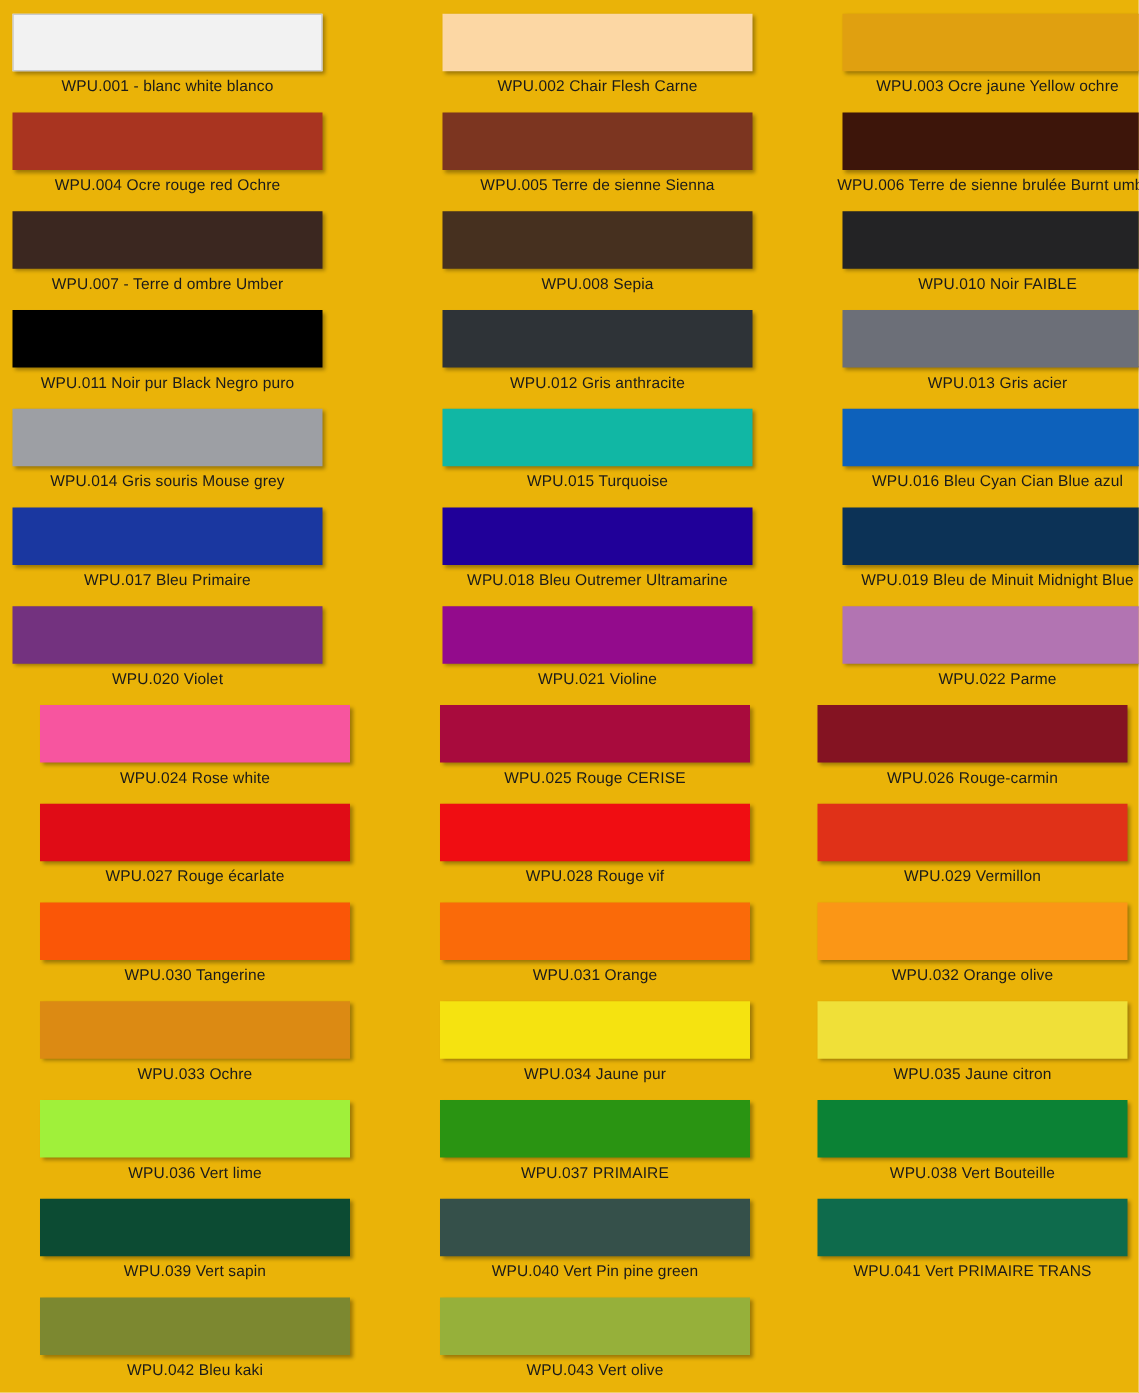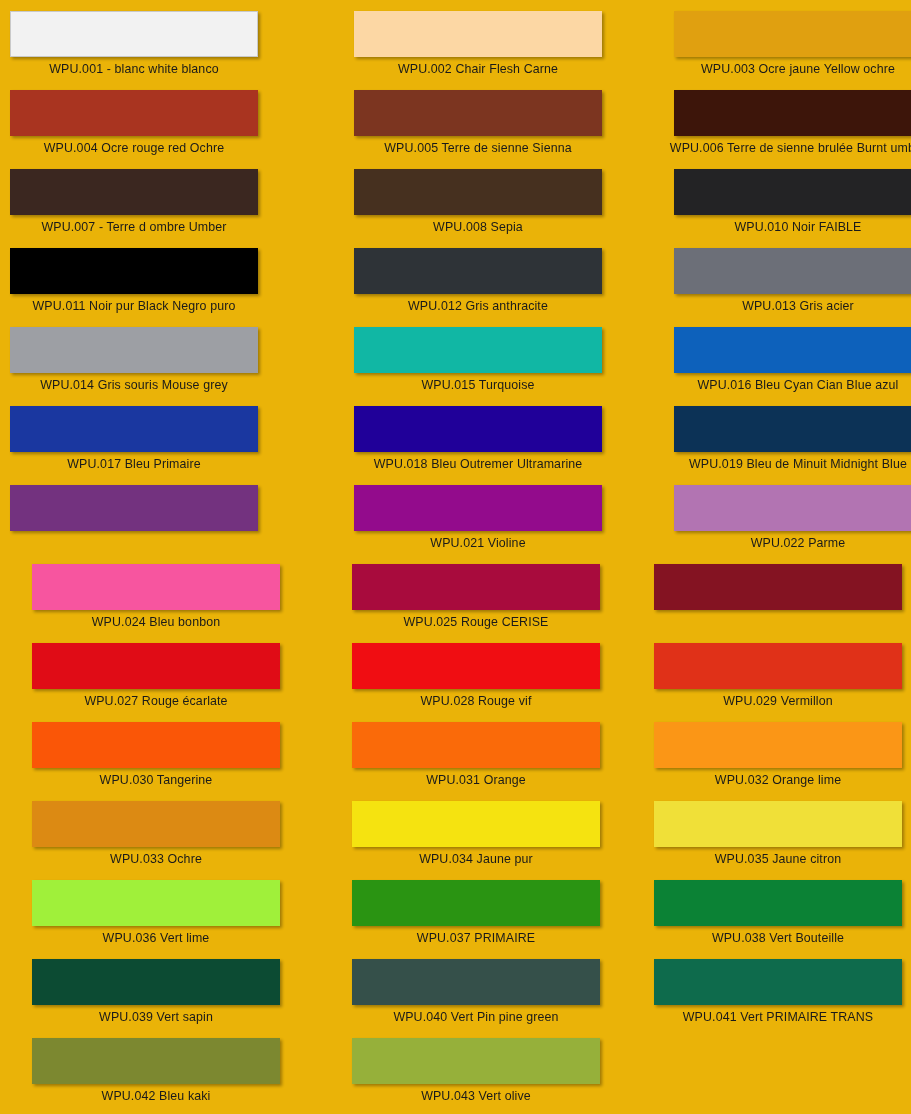--- a/index.html
+++ b/index.html
@@ -144,39 +144,41 @@
       <div class="swatch-cell col-2">
         <div class="swatch-chip" style="background: rgb(32, 0, 153);"></div>
         <div class="swatch-label">WPU.018 Bleu Outremer Ultramarine</div>
       </div>
       <div class="swatch-cell col-3">
         <div class="swatch-chip" style="background: rgb(12, 50, 86);"></div>
         <div class="swatch-label">WPU.019 Bleu de Minuit Midnight Blue</div>
       </div>
       <div class="swatch-cell col-1">
         <div class="swatch-chip" style="background: rgb(115, 50, 127);"></div>
+        <div class="swatch-label">WPU.020 Violet</div>
       </div>
       <div class="swatch-cell col-2">
         <div class="swatch-chip" style="background: rgb(147, 11, 140);"></div>
         <div class="swatch-label">WPU.021 Violine</div>
       </div>
       <div class="swatch-cell col-3">
         <div class="swatch-chip" style="background: rgb(178, 116, 178);"></div>
         <div class="swatch-label">WPU.022 Parme</div>
       </div>
       <div class="swatch-cell col-2">
         <div class="swatch-chip" style="background: rgb(247, 85, 159);"></div>
-        <div class="swatch-label">WPU.024 Bleu bonbon</div>
+        <div class="swatch-label">WPU.024 Rose white</div>
       </div>
       <div class="swatch-cell col-3">
         <div class="swatch-chip" style="background: rgb(168, 11, 61);"></div>
         <div class="swatch-label">WPU.025 Rouge CERISE</div>
       </div>
       <div class="swatch-cell col-1">
         <div class="swatch-chip" style="background: rgb(132, 19, 34);"></div>
+        <div class="swatch-label">WPU.026 Rouge-carmin</div>
       </div>
       <div class="swatch-cell col-2">
         <div class="swatch-chip" style="background: rgb(224, 12, 22);"></div>
         <div class="swatch-label">WPU.027 Rouge écarlate</div>
       </div>
       <div class="swatch-cell col-3">
         <div class="swatch-chip" style="background: rgb(240, 13, 18);"></div>
         <div class="swatch-label">WPU.028 Rouge vif</div>
       </div>
       <div class="swatch-cell col-1">
@@ -186,21 +188,21 @@
       <div class="swatch-cell col-2">
         <div class="swatch-chip" style="background: rgb(250, 86, 7);"></div>
         <div class="swatch-label">WPU.030 Tangerine</div>
       </div>
       <div class="swatch-cell col-3">
         <div class="swatch-chip" style="background: rgb(250, 106, 9);"></div>
         <div class="swatch-label">WPU.031 Orange</div>
       </div>
       <div class="swatch-cell col-1">
         <div class="swatch-chip" style="background: rgb(251, 150, 22);"></div>
-        <div class="swatch-label">WPU.032 Orange lime</div>
+        <div class="swatch-label">WPU.032 Orange olive</div>
       </div>
       <div class="swatch-cell col-2">
         <div class="swatch-chip" style="background: rgb(220, 138, 19);"></div>
         <div class="swatch-label">WPU.033 Ochre</div>
       </div>
       <div class="swatch-cell col-3">
         <div class="swatch-chip" style="background: rgb(245, 227, 16);"></div>
         <div class="swatch-label">WPU.034 Jaune pur</div>
       </div>
       <div class="swatch-cell col-1">

